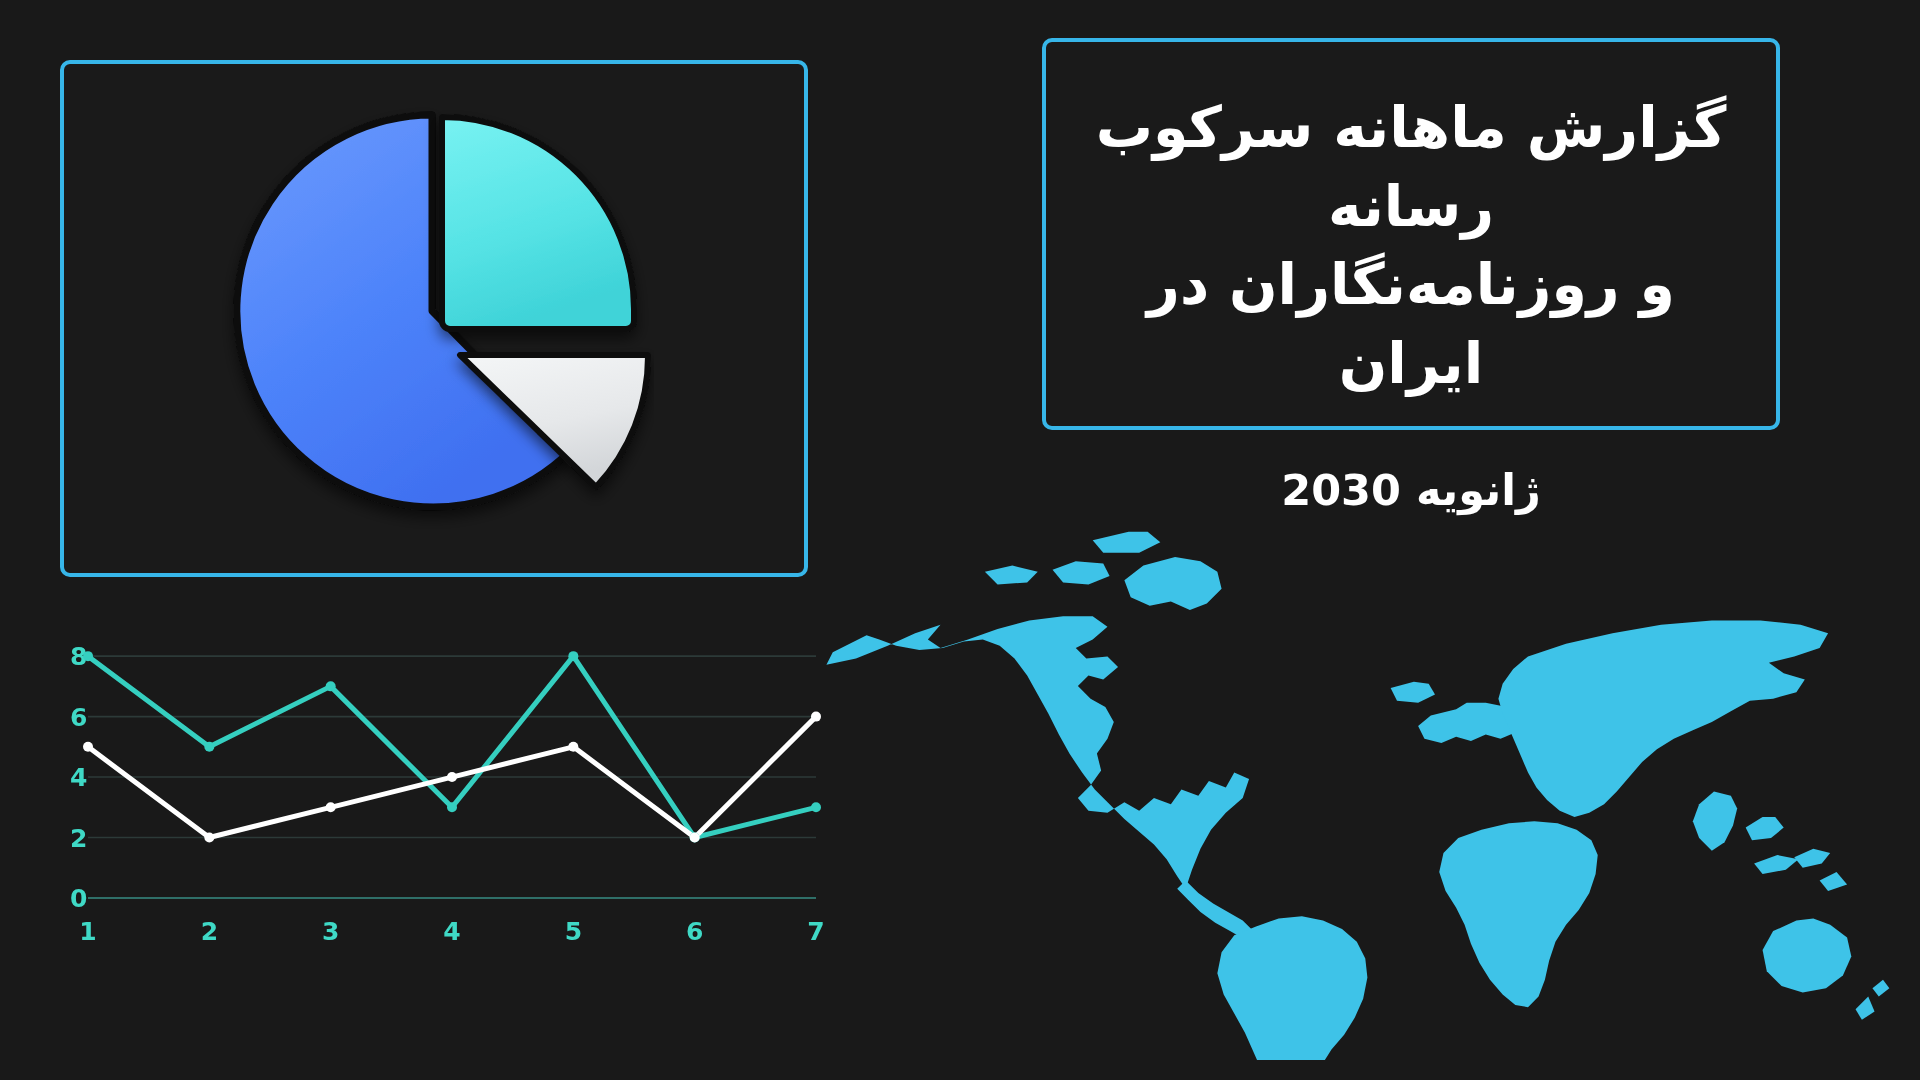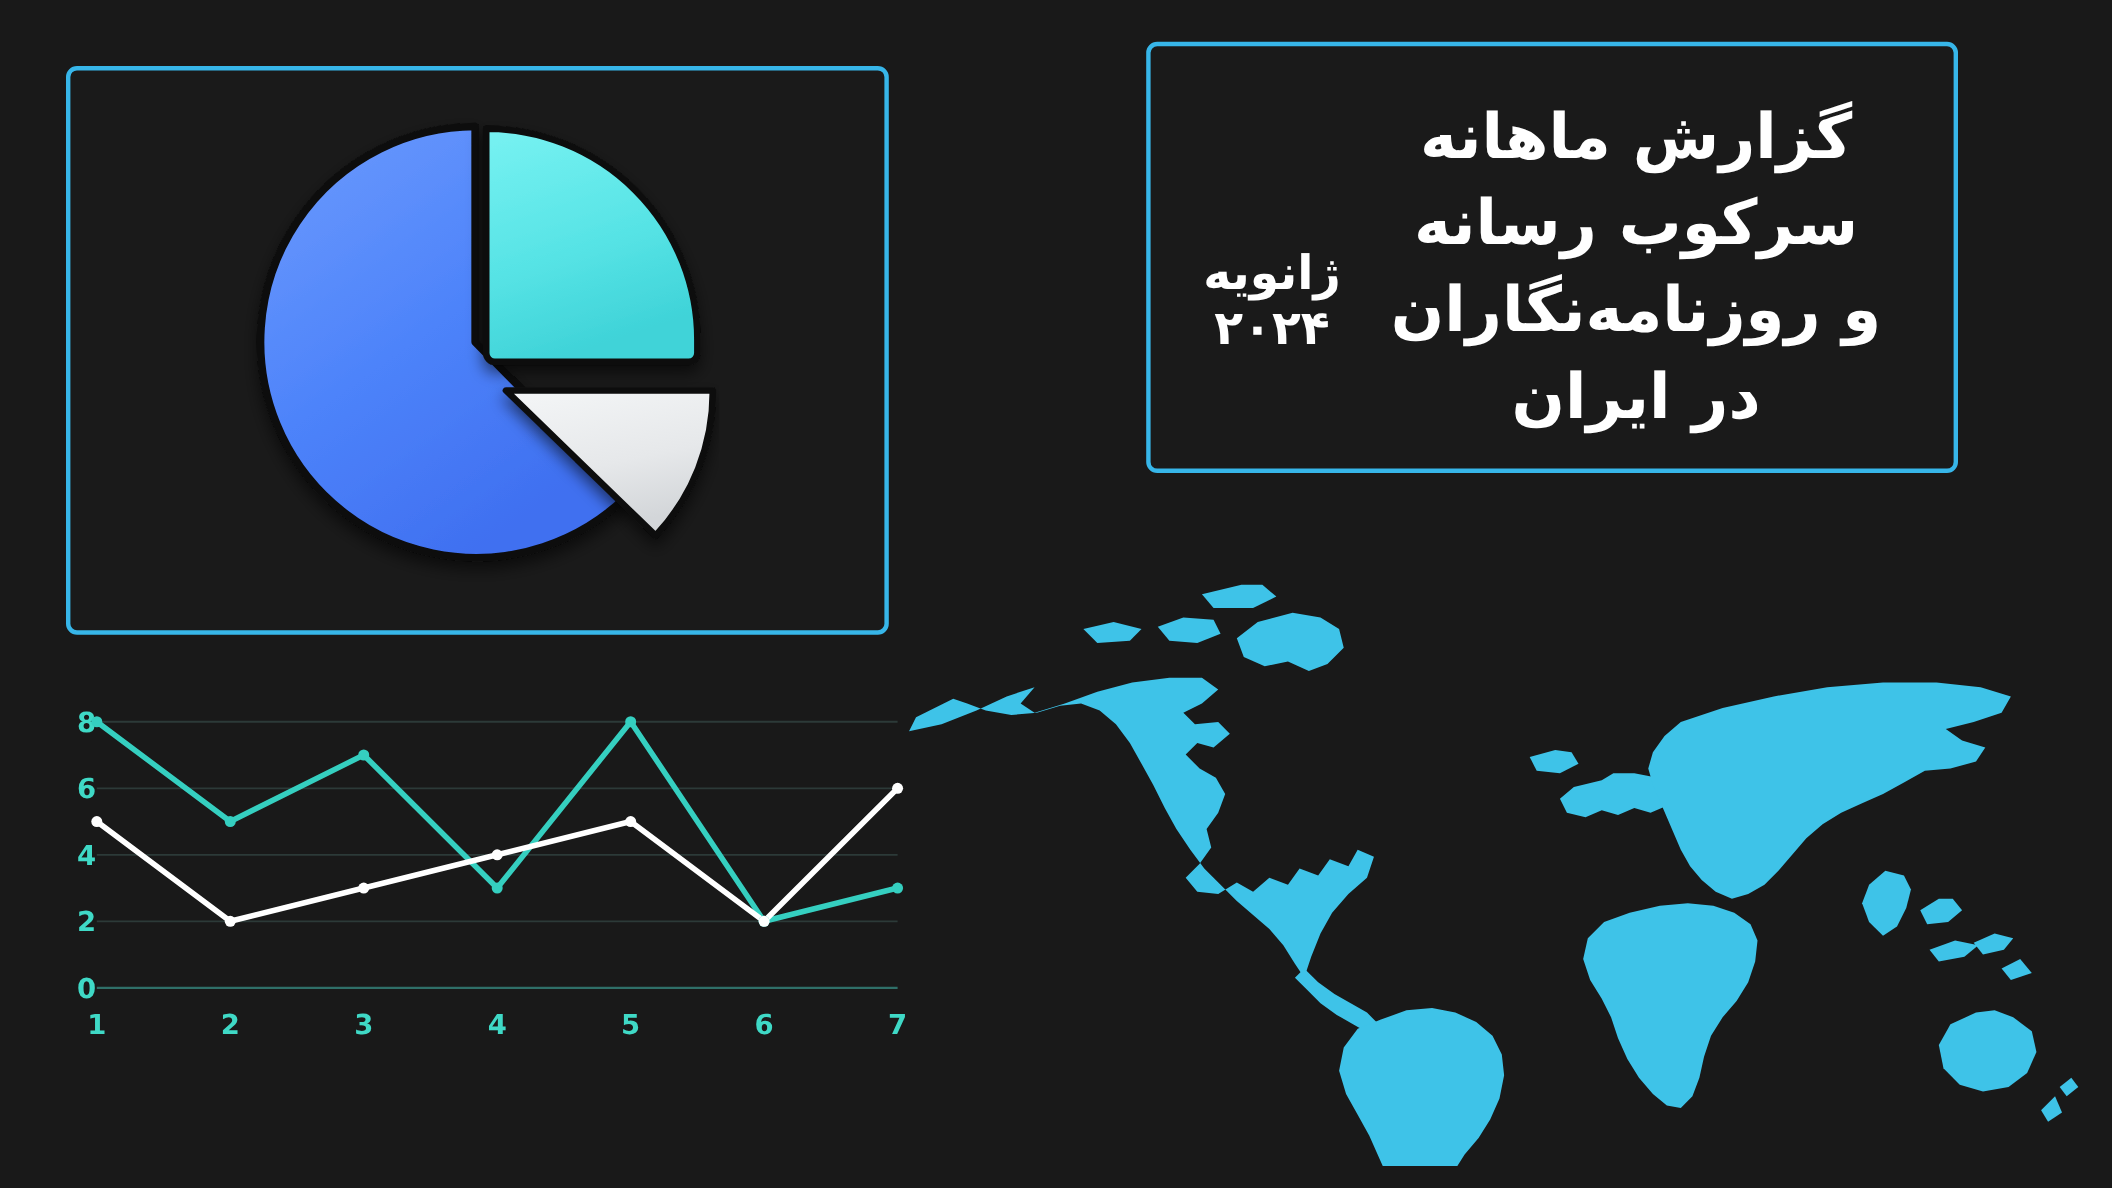--- a/index.html
+++ b/index.html
@@ -34,21 +34,21 @@
 
   
   #title-card {
     position:absolute;
     left:1042px; top:38px;
     width:738px; height:392px;
     border:4px solid #37b6e9;
     border-radius:10px;
     background:#1a1a1a;
     display:flex;
-    flex-direction:row;
+    flex-direction:column;
     align-items:center;
     justify-content:flex-start;
     padding:46px 34px 28px 34px;
   }
   #title-text {
     color:#ffffff;
     font-size:57px;
     line-height:1.38;
     font-weight:700;
     text-align:center;
@@ -140,21 +140,21 @@
                    A 190 190 0 0 1 366 374
                    Z" fill="url(#gGrey)" stroke="#0d0d0d" stroke-width="6" stroke-linejoin="round"></path>
         </g>
       </svg>
     </div>
   </div>
 
   <div id="title-card">
     <div id="title-text">گزارش ماهانه سرکوب رسانه
 و روزنامه‌نگاران در ایران</div>
-    <div id="subtitle-text">ژانویه ۲۰۲۴</div>
+    <div id="subtitle-text">ژانویه 2030</div>
   </div>
 
   <div id="line-chart">
     <svg id="line-svg" viewBox="0 0 820 350" width="820" height="350">
         <line x1="66" x2="794" y1="278" y2="278" class="axisline"></line>
         <text x="48" y="287" text-anchor="end" class="tick-label">0</text>
         <line x1="66" x2="794" y1="217.53488372093022" y2="217.53488372093022" class="gridline"></line>
         <text x="48" y="226.53488372093022" text-anchor="end" class="tick-label">2</text>
         <line x1="66" x2="794" y1="157.06976744186045" y2="157.06976744186045" class="gridline"></line>
         <text x="48" y="166.06976744186045" text-anchor="end" class="tick-label">4</text>

